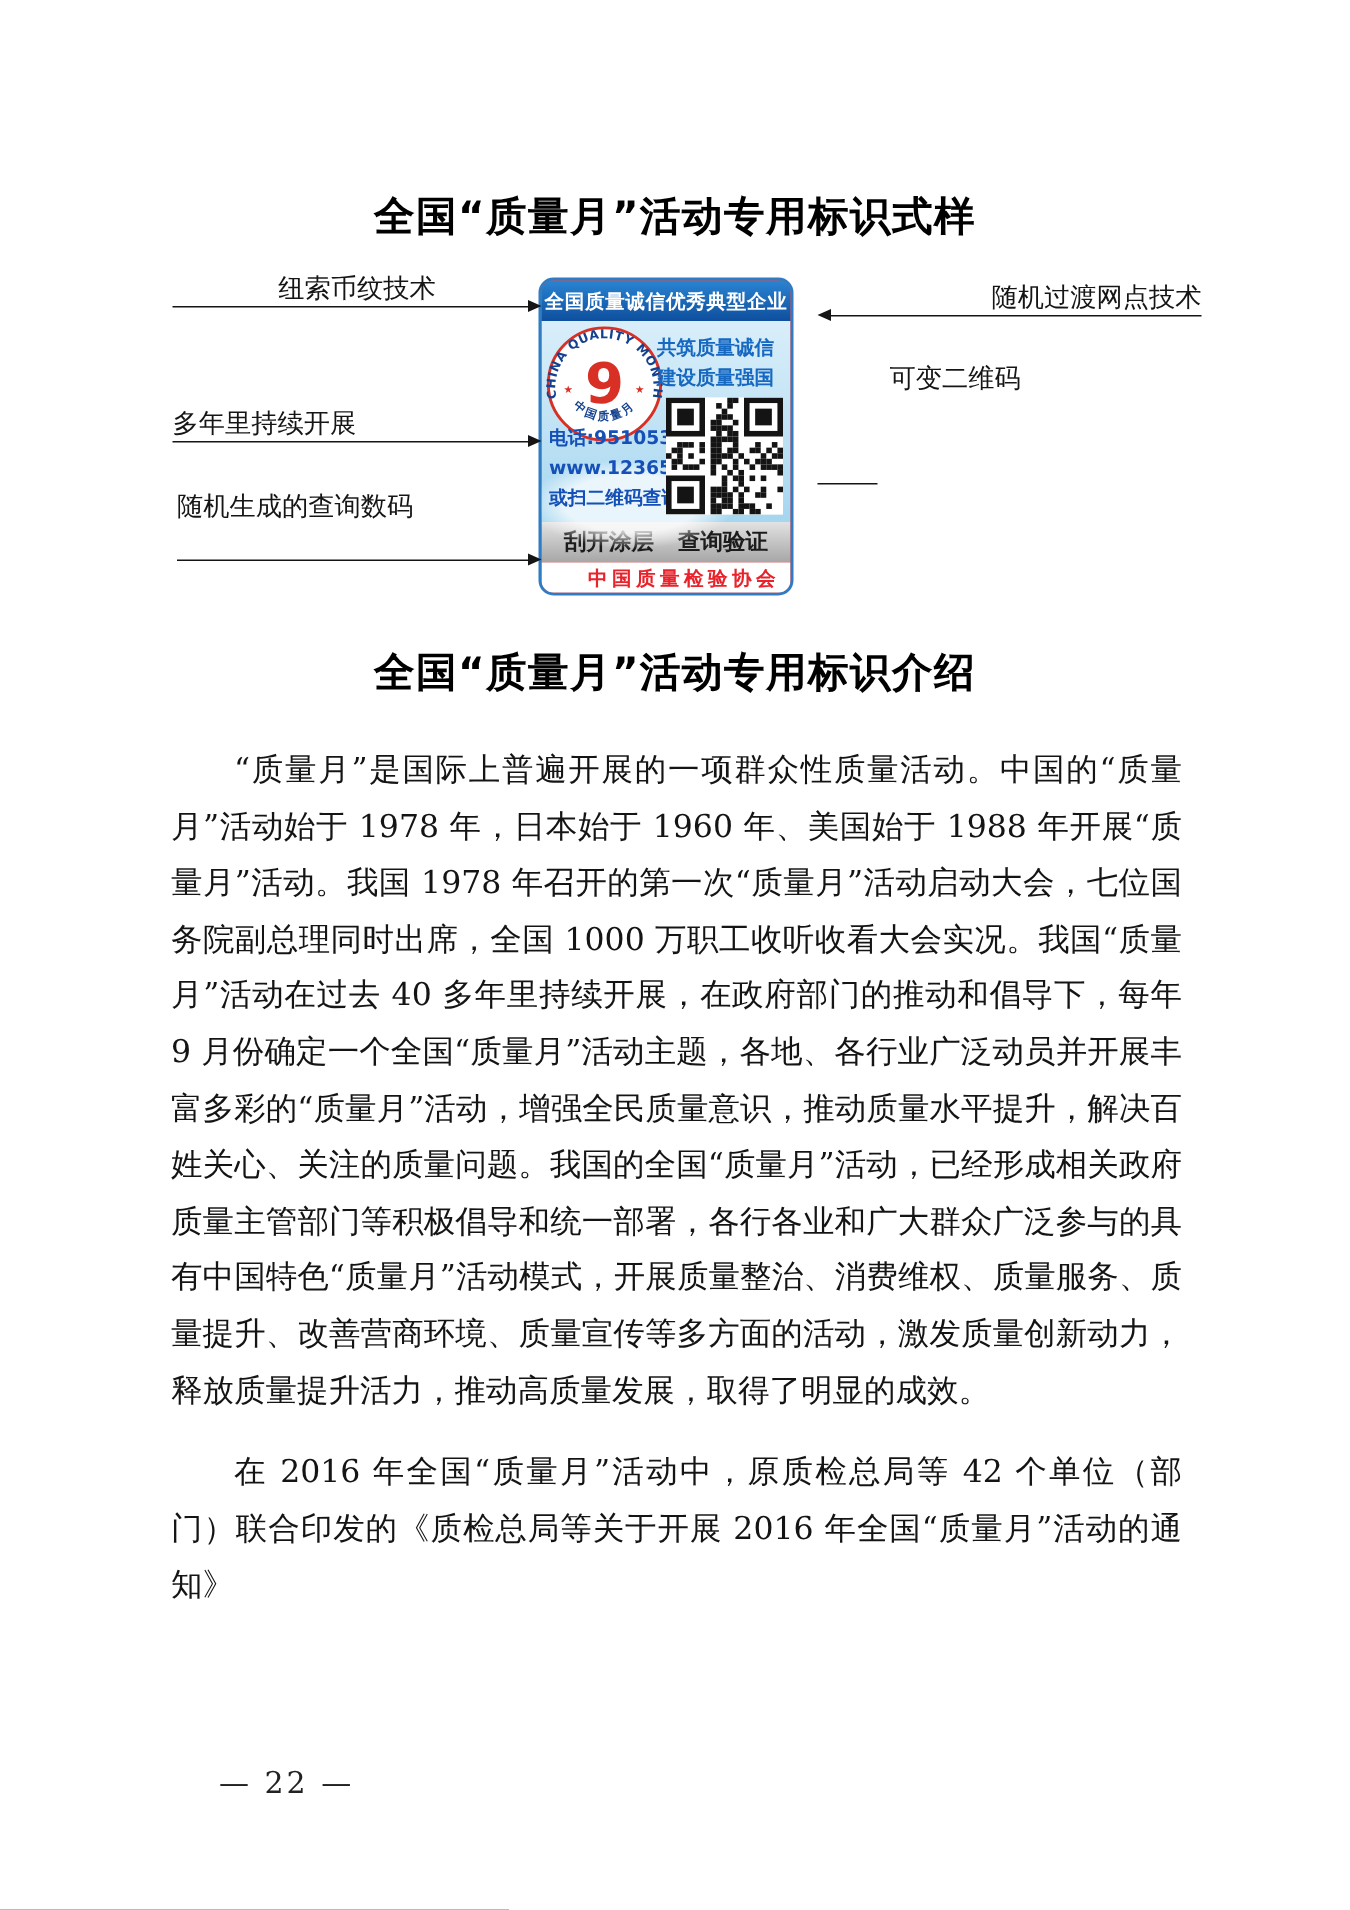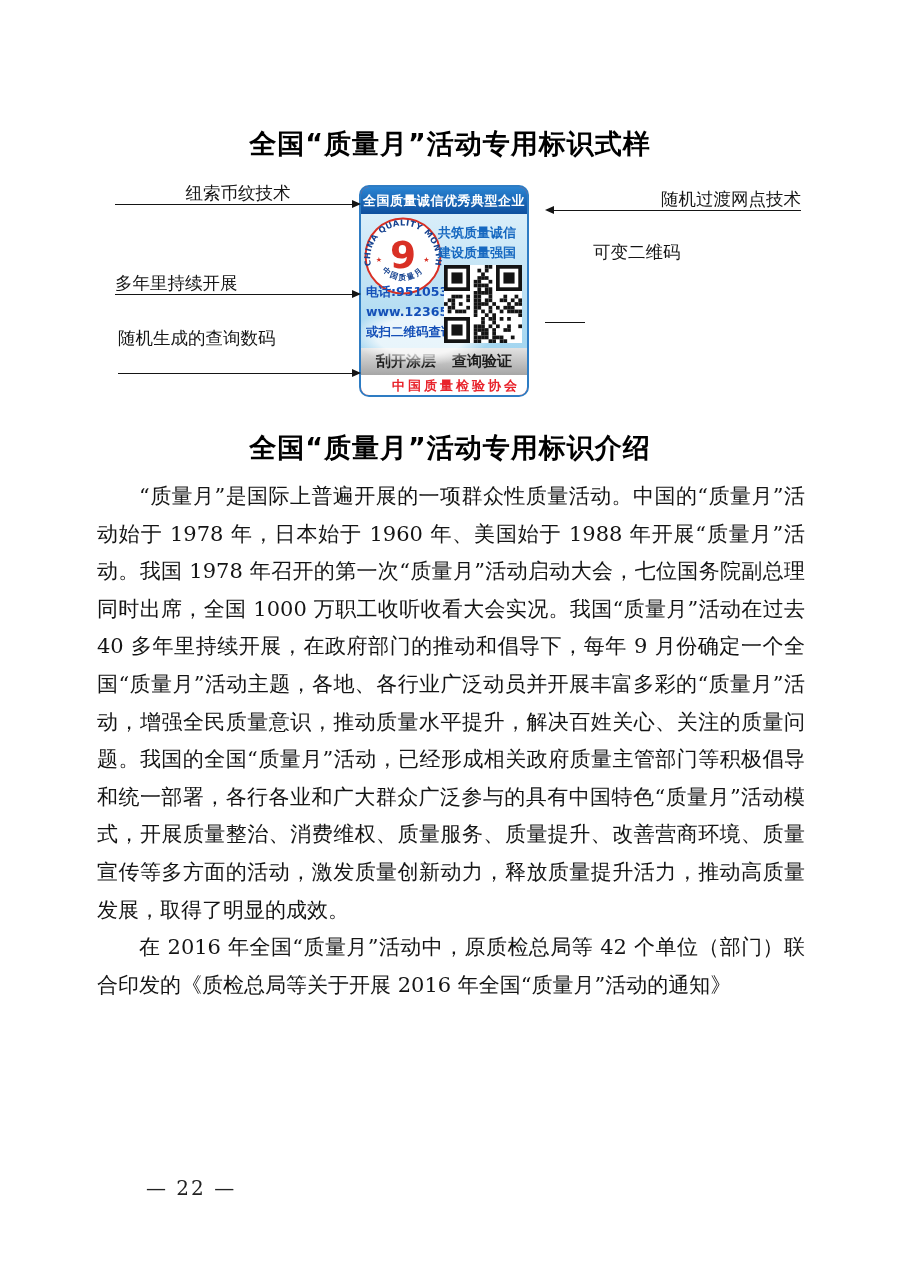--- a/index.html
+++ b/index.html
@@ -58,21 +58,21 @@
   #qr-box{position:absolute;left:584px;top:261px;width:192px;height:123px;box-sizing:border-box;
           border:1.6px solid #222;border-radius:10px;}
   #qr-box-header{position:absolute;top:-11px;left:5px;background:#fff;padding:0 3px;
                  font-size:14.5px;color:#151515;}
   #qr-box ul{margin:0;padding:8px 3px 0 6px;list-style:none;}
   #qr-box li{font-size:13.8px;line-height:18.6px;white-space:nowrap;color:#151515;}
 
   
   .body-text{position:absolute;left:97px;top:478px;width:708px;
              font-size:21px;line-height:37.6px;text-align:justify;color:#141414;}
-  .body-text p{margin:0;text-indent:2em;}
+  .body-text p{margin:17px;text-indent:2em;}
 
   
   .page-number{position:absolute;left:146px;top:1176px;font-size:20px;color:#222;letter-spacing:2px;}
 </style>
 </head>
 <body>
 
 <div class="page">
 
   <div class="doc-title" id="title1">全国“质量月”活动专用标识式样</div>

